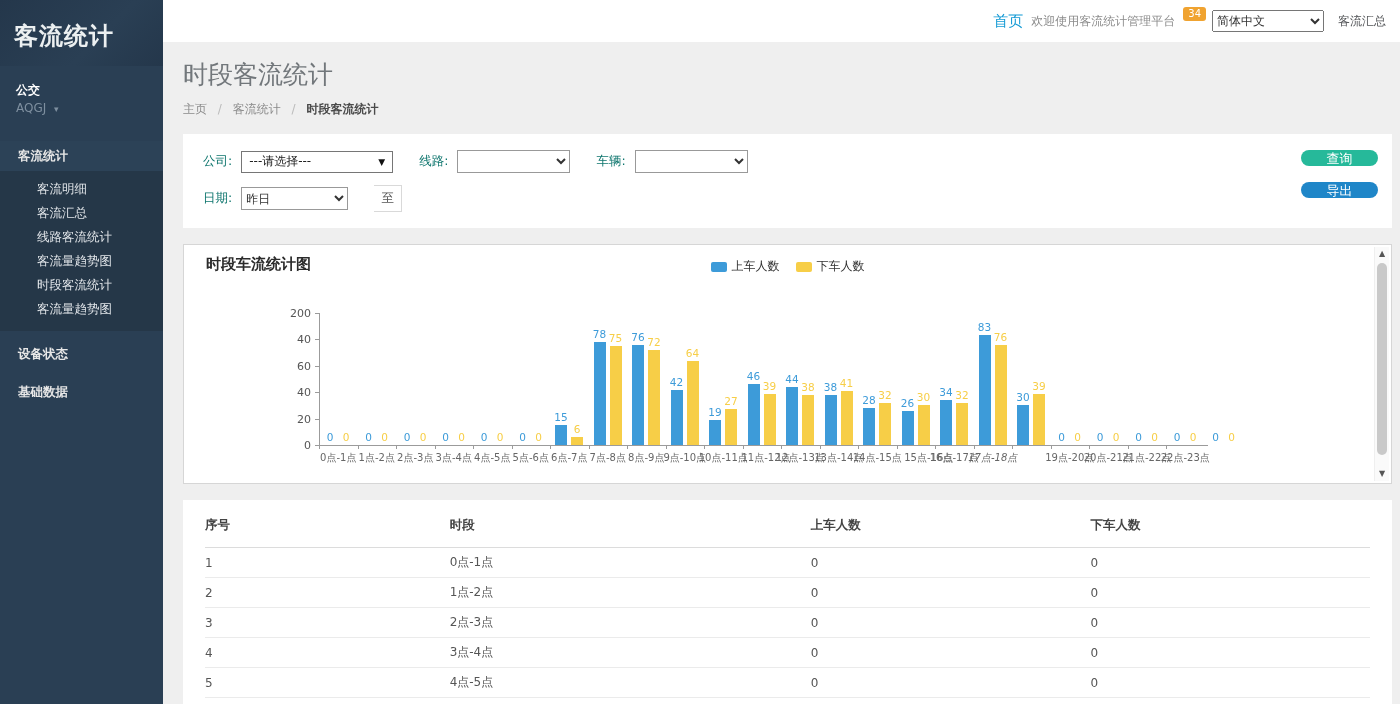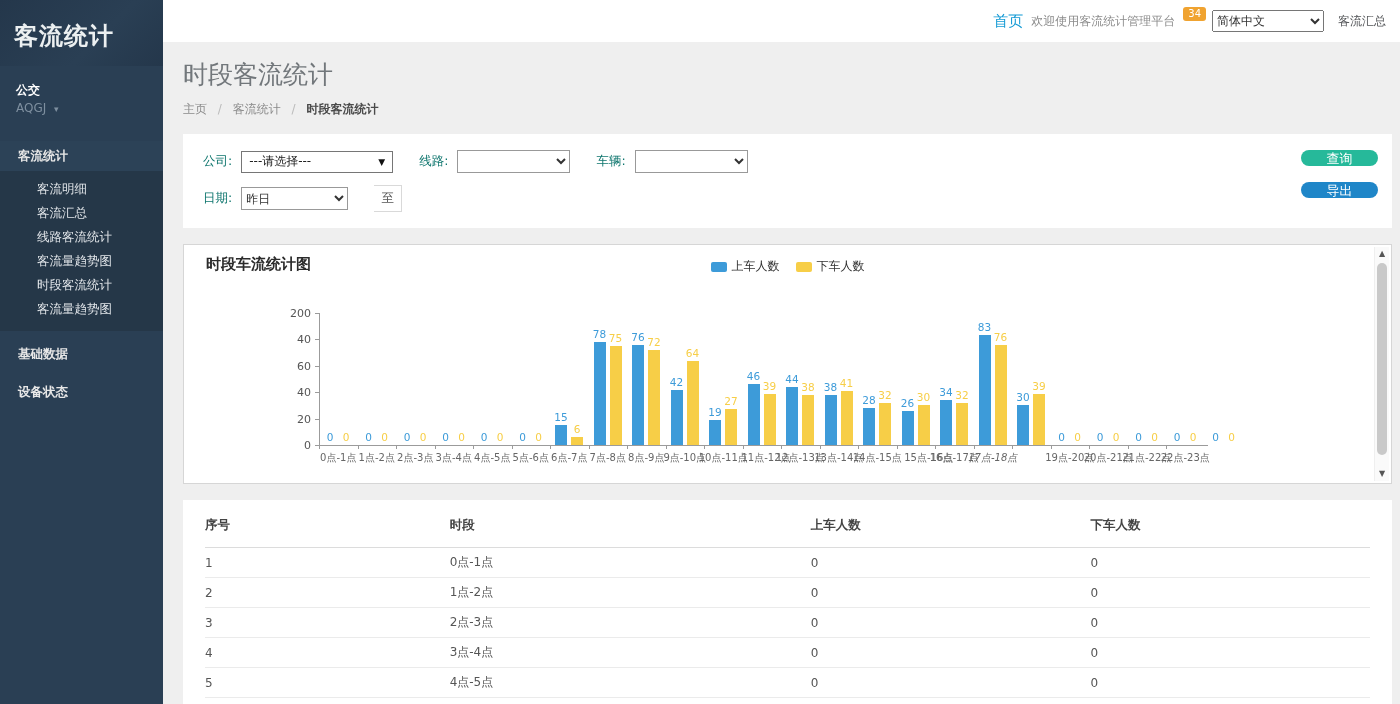--- a/index.html
+++ b/index.html
@@ -109,22 +109,22 @@
   <nav class="side-menu" id="side-menu">
       <div class="menu-parent expanded">客流统计</div>
       <div class="submenu">
         <div class="submenu-item">客流明细</div>
         <div class="submenu-item">客流汇总</div>
         <div class="submenu-item">线路客流统计</div>
         <div class="submenu-item">客流量趋势图</div>
         <div class="submenu-item">时段客流统计</div>
         <div class="submenu-item">客流量趋势图</div>
       </div>
+      <div class="menu-parent gap-item">设备状态</div>
       <div class="menu-parent gap-item">基础数据</div>
-      <div class="menu-parent gap-item">设备状态</div>
     </nav>
 </div>
 
 <div class="main">
   <header class="topbar">
     <a class="home-link">首页</a>
     <span class="welcome">欢迎使用客流统计管理平台</span>
     <span class="badge">34</span>
     <select class="lang-select" id="lang-select"><option>简体中文</option></select>
     <a class="logout-link">客流汇总</a>

